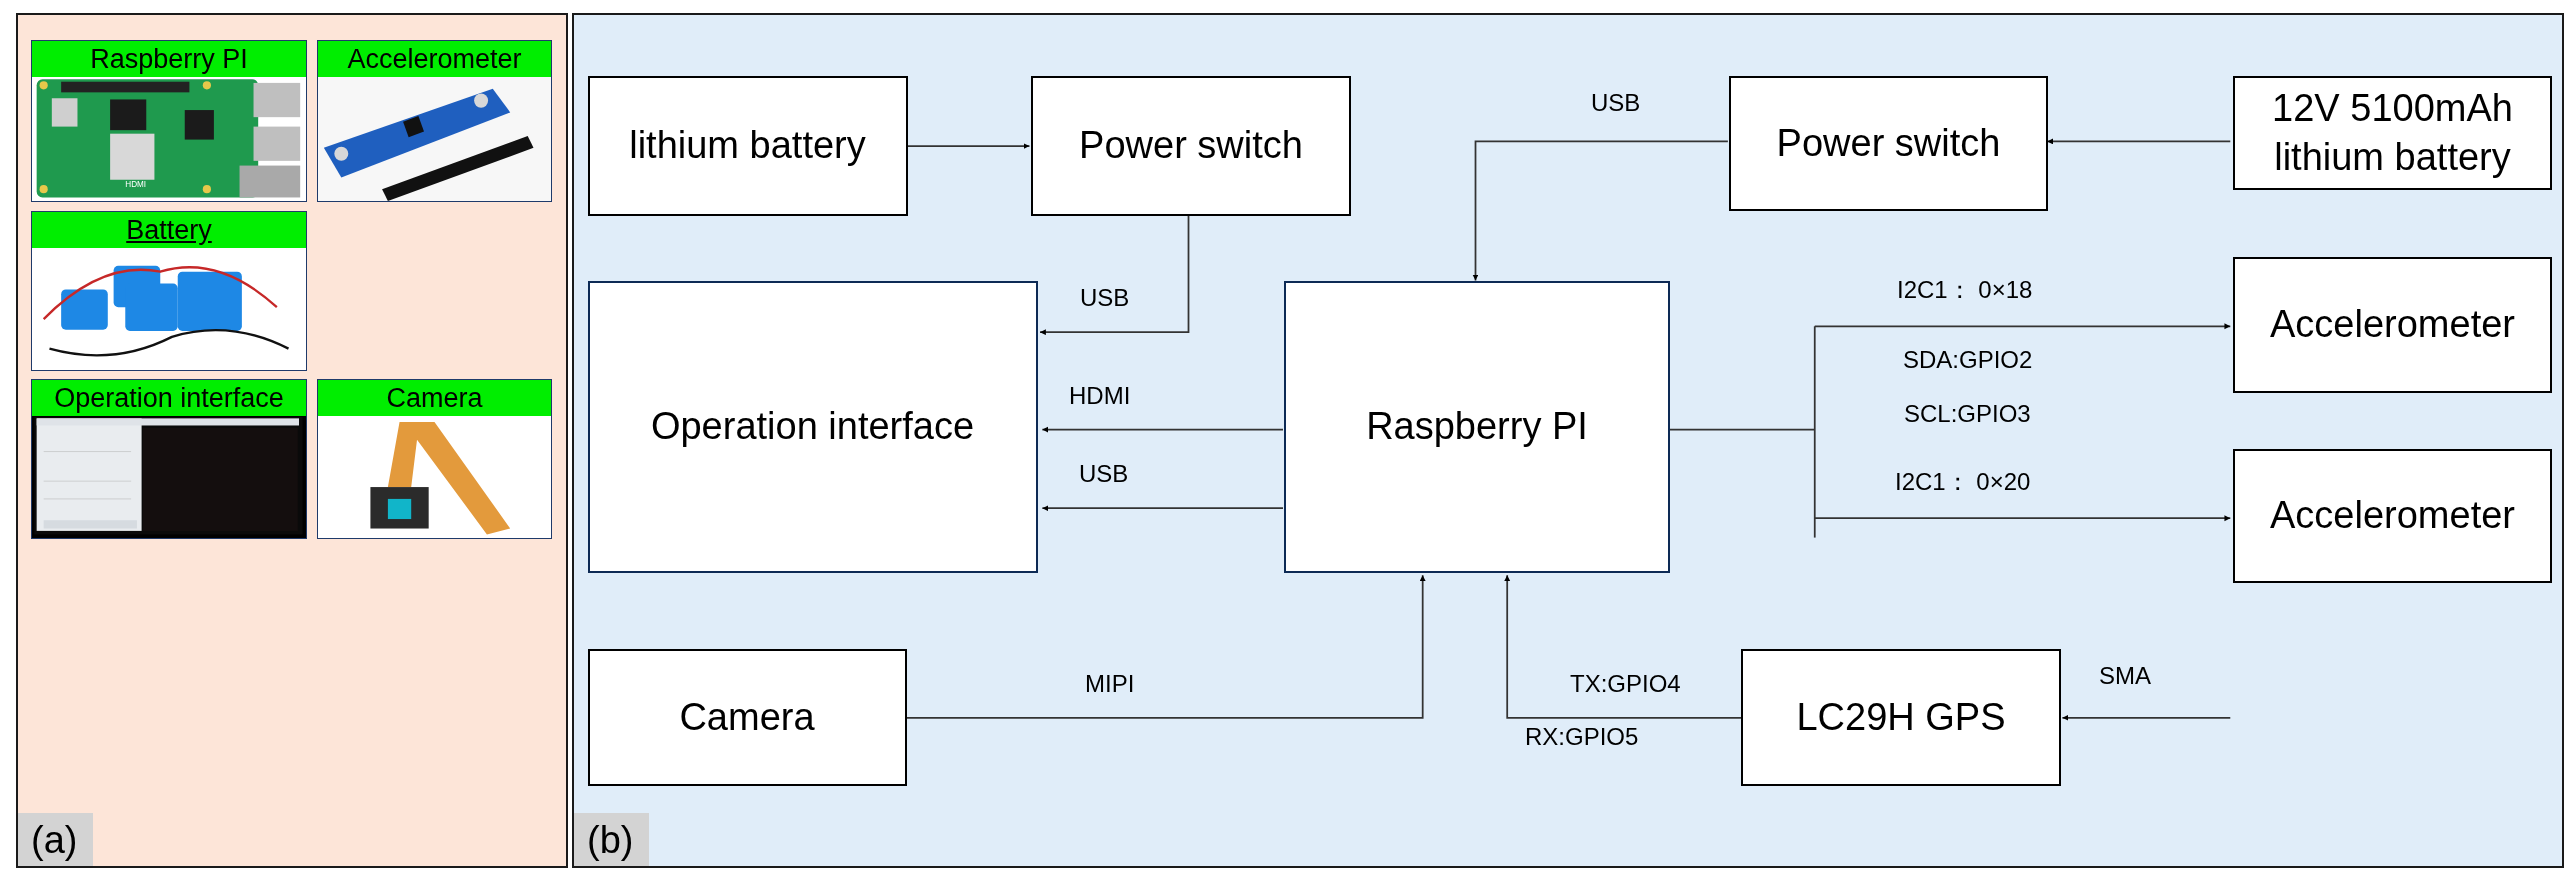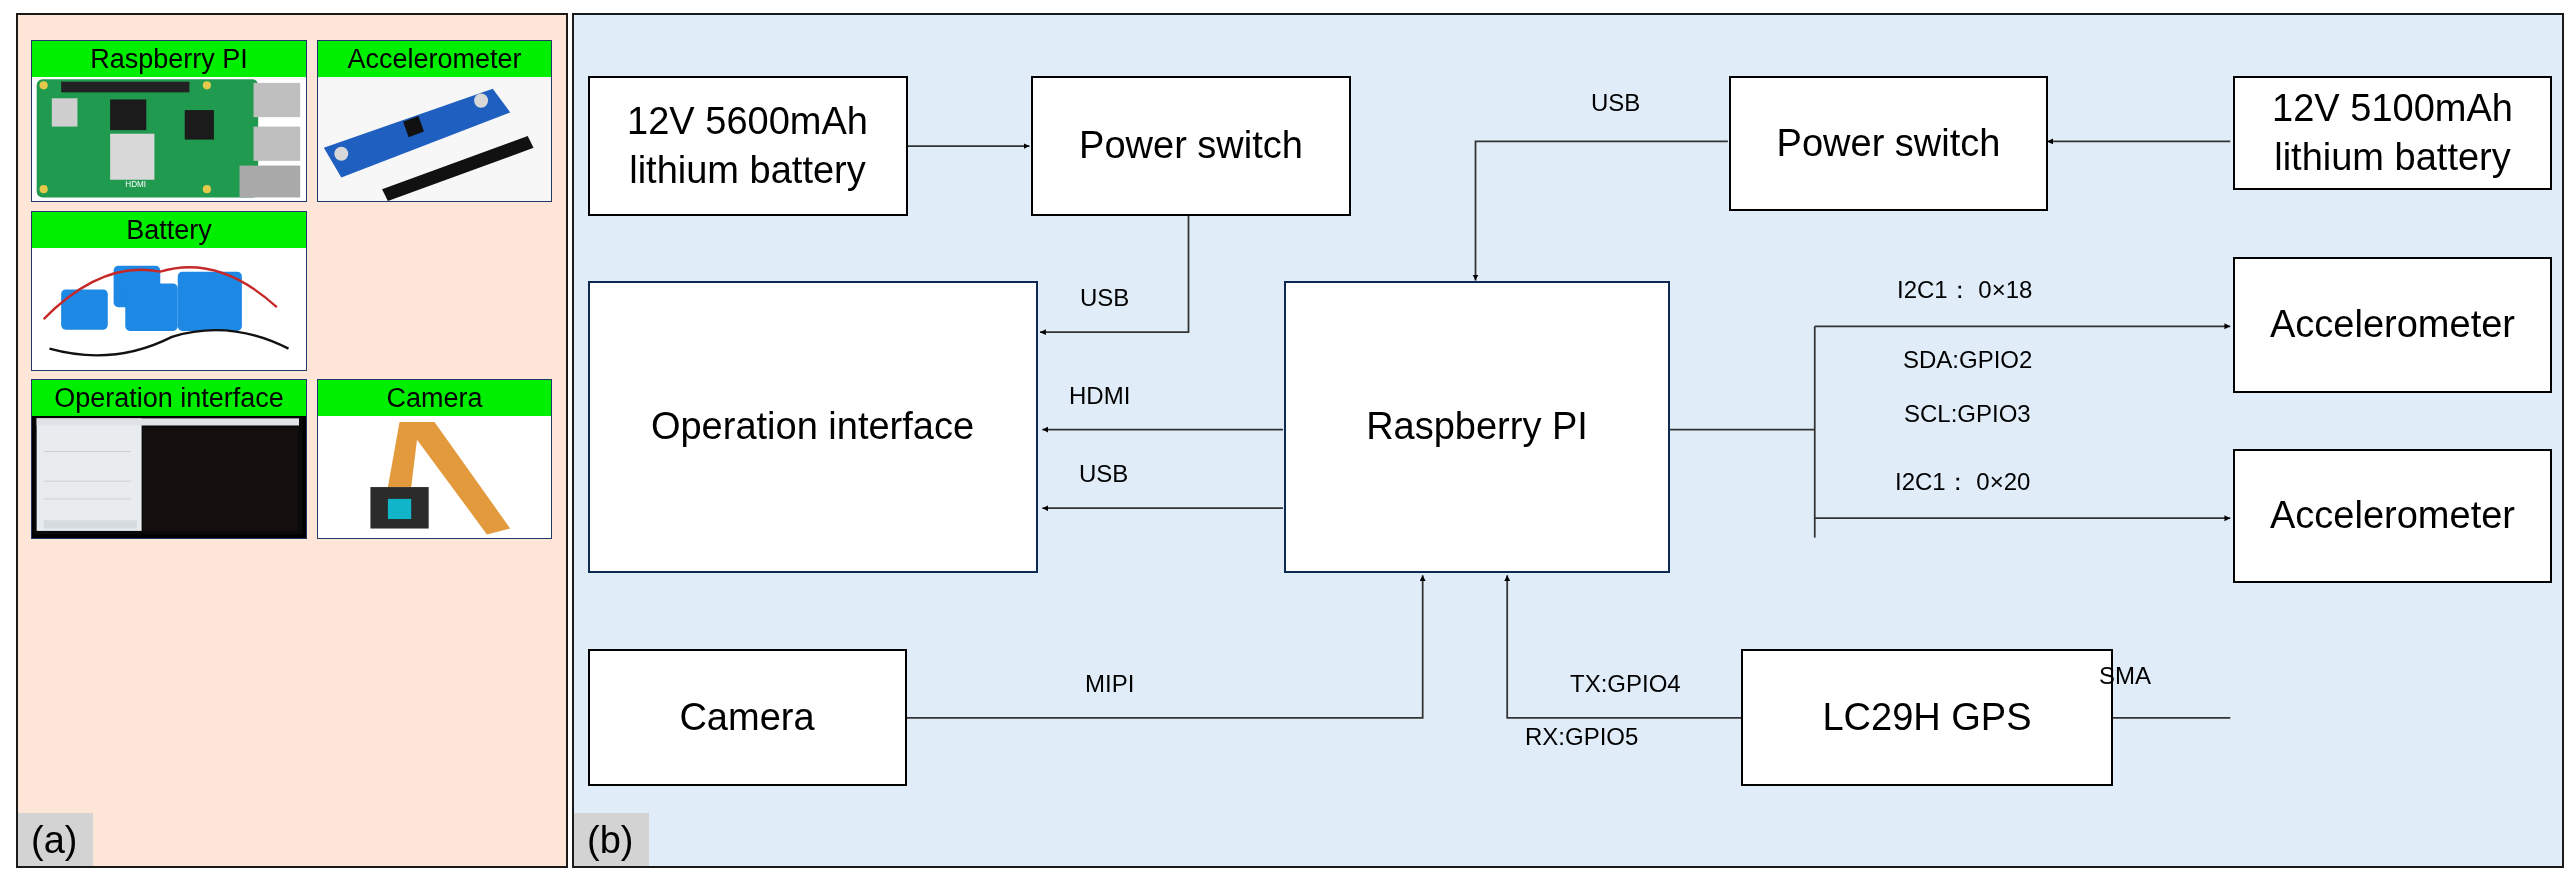--- a/index.html
+++ b/index.html
@@ -56,21 +56,21 @@
       <svg width="100%" height="100%" viewBox="0 0 400 210" preserveAspectRatio="none">
         <polygon points="10,120 300,20 330,60 40,170" fill="#1f5fbf"></polygon>
         <circle cx="40" cy="130" r="12" fill="#d8d8d8"></circle>
         <circle cx="280" cy="40" r="12" fill="#d8d8d8"></circle>
         <rect x="150" y="70" width="28" height="28" fill="#111" transform="rotate(-20 164 84)"></rect>
         <polygon points="110,190 360,100 370,120 120,210" fill="#111"></polygon>
       </svg>
     </div>
   </div>
 
-  <div class="card" style="left:13px;top:196px;width:276px;height:160px;">
+  <div class="card" style="left:13px;top:196px;width:276px;height:160px;text-decoration:underline;">
     <div class="card-head">Battery</div>
     <div class="card-img">
       <svg width="100%" height="100%" viewBox="0 0 470 206" preserveAspectRatio="none">
         <rect x="50" y="70" width="80" height="68" rx="8" fill="#1e88e5"></rect>
         <rect x="140" y="30" width="80" height="70" rx="8" fill="#1e88e5"></rect>
         <rect x="160" y="60" width="90" height="80" rx="8" fill="#1e88e5"></rect>
         <rect x="250" y="40" width="110" height="100" rx="8" fill="#1e88e5"></rect>
         <path d="M20 120 Q120 20 220 40 Q320 10 420 100" stroke="#c62828" stroke-width="4" fill="none"></path>
         <path d="M30 170 Q140 200 240 150 Q340 120 440 170" stroke="#111" stroke-width="4" fill="none"></path>
       </svg>
@@ -136,21 +136,20 @@
       <polyline points="566,1197 1446,1197 1446,954" marker-end="url(#arr)"></polyline>
 
       <polyline points="1990,1197 1590,1197 1590,954" marker-end="url(#arr)"></polyline>
 
       <line x1="2822" y1="1197" x2="2536" y2="1197" marker-end="url(#arr)"></line>
     </g>
   </svg>
 
   <div class="blk" style="left:13.5px;top:61px;width:320px;height:140px;">
     <div>
-        <div>12V 5600mAh</div>
         <div>lithium battery</div>
       </div>
   </div>
   <div class="blk" style="left:457px;top:61px;width:320px;height:140px;">
     <span>Power switch</span>
   </div>
   <div class="blk" style="left:1155px;top:61px;width:319px;height:135px;">
     <span>Power switch</span>
   </div>
   <div class="blk" style="left:1659px;top:61px;width:319px;height:114px;">
@@ -167,21 +166,21 @@
   </div>
   <div class="blk" style="left:1659px;top:242px;width:319px;height:136px;">
     <span>Accelerometer</span>
   </div>
   <div class="blk" style="left:1659px;top:434px;width:319px;height:134px;">
     <span>Accelerometer</span>
   </div>
   <div class="blk" style="left:13.5px;top:634px;width:319px;height:137px;">
     <span>Camera</span>
   </div>
-  <div class="blk" style="left:1167px;top:634px;width:372px;height:137px;">
+  <div class="blk" style="left:1167px;top:634px;width:320px;height:137px;">
     <span>LC29H GPS</span>
   </div>
 
   <div class="lbl" style="left:1017px;top:76px;">USB</div>
   <div class="lbl" style="left:506px;top:271px;">USB</div>
   <div class="lbl" style="left:495px;top:369px;">HDMI</div>
   <div class="lbl" style="left:505px;top:447px;">USB</div>
   <div class="lbl" style="left:1323px;top:263px;">I2C1： 0×18</div>
   <div class="lbl" style="left:1329px;top:333px;">SDA:GPIO2</div>
   <div class="lbl" style="left:1330px;top:387px;">SCL:GPIO3</div>

